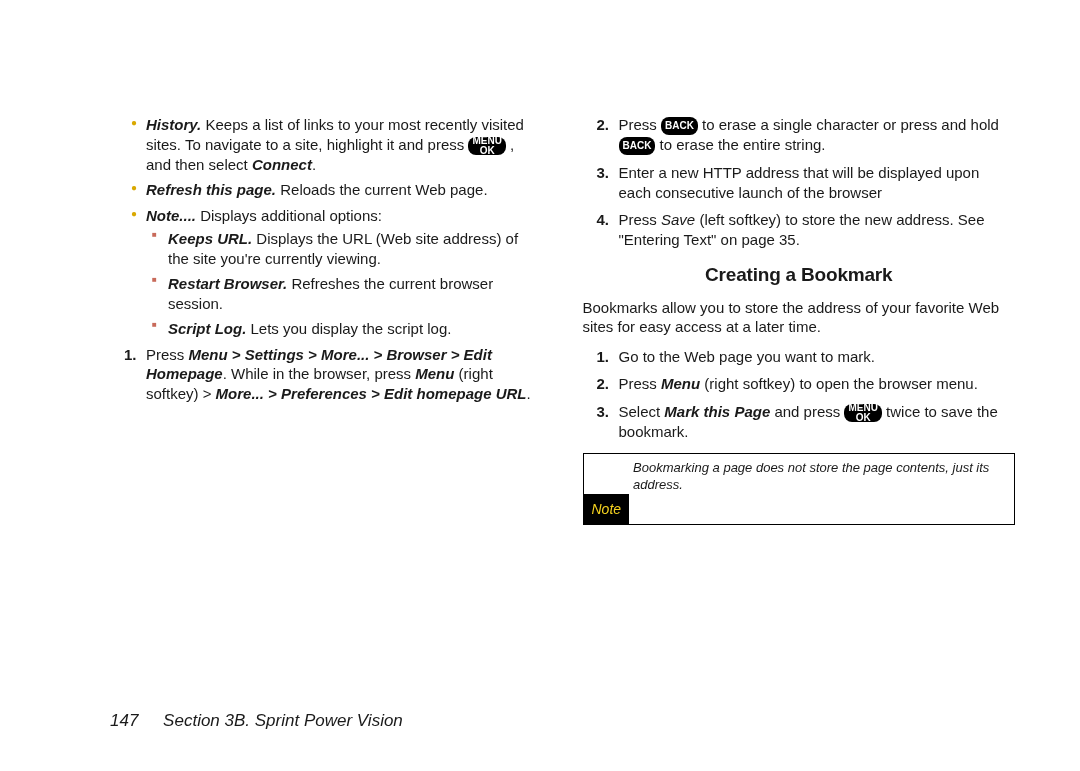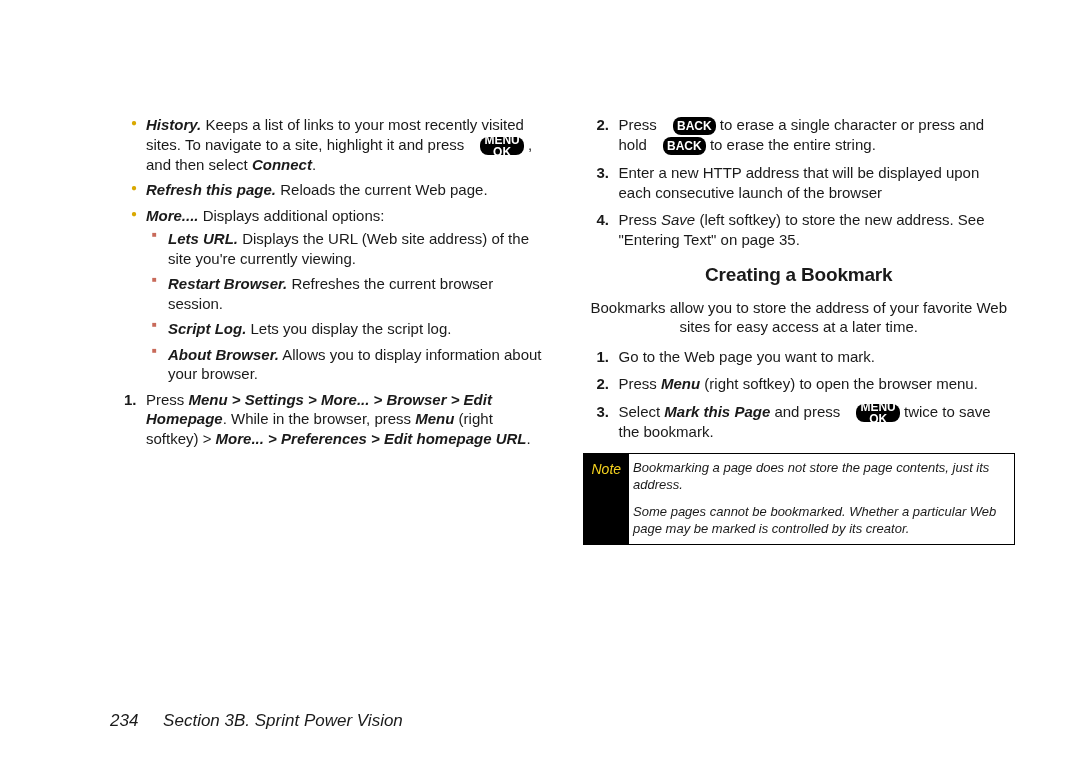--- a/index.html
+++ b/index.html
@@ -85,48 +85,48 @@
     letter-spacing: -0.2px;
   }
   .key {
     display: inline-flex;
     align-items: center;
     justify-content: center;
     background: #000;
     color: #fff;
     border-radius: 8px;
     padding: 1px 4px;
-    font-size: 12px;
+    font-size: 10px;
     font-weight: bold;
     line-height: 1;
     min-width: 24px;
     height: 16px;
     vertical-align: middle;
     text-align: center;
     white-space: pre;
-    margin-left: 12px;
   }
   .bi { font-weight: bold; font-style: italic; }
   .b { font-weight: bold; }
   .i { font-style: italic; }
   .notebox {
     border: 1.5px solid #000;
     margin: 12px 0 0 0;
     display: flex;
     font-size: 13px;
     font-style: italic;
   }
   .notebox .label {
     background: #000;
     color: #f5d21f;
     padding: 6px 8px;
     font-style: italic;
     font-weight: normal;
     flex: 0 0 auto;
     font-size: 14px;
+    margin-top: 40px;
   }
   .notebox .notetext {
     padding: 4px 4px;
   }
   .notebox .notetext p { margin: 2px 0 10px 0; }
   .notebox .notetext p:last-child { margin-bottom: 2px; }
   .footer {
     position: absolute;
     bottom: 40px;
     left: 110px;
@@ -148,26 +148,25 @@
           <span>Keeps a list of links to your most recently visited sites. To navigate to a site, highlight it and press </span>
           <span class="key">MENU
 OK</span>
           <span>, and then select </span>
           <span class="bi">Connect</span><span>.</span>
         </li>
         <li>
           <span class="bi">Refresh this page.</span><span> Reloads the current Web page.</span>
         </li>
         <li>
-          <span class="bi">More....</span><span> Displays additional options:</span>
+          <span class="bi">Note....</span><span> Displays additional options:</span>
           <ul class="sub-list">
-            <li><span class="bi">Lets URL.</span><span> Displays the URL (Web site address) of the site you're currently viewing.</span></li>
+            <li><span class="bi">Keeps URL.</span><span> Displays the URL (Web site address) of the site you're currently viewing.</span></li>
             <li><span class="bi">Restart Browser.</span><span> Refreshes the current browser session.</span></li>
             <li><span class="bi">Script Log.</span><span> Lets you display the script log.</span></li>
-            <li><span class="bi">About Browser.</span><span> Allows you to display information about your browser.</span></li>
           </ul>
         </li>
       </ul>
 
 
       <ol class="num-list">
         <li>
           <span class="num b">1.</span>
           <span>Press </span><span class="bi">Menu &gt; Settings &gt; More... &gt; Browser &gt; Edit Homepage</span><span>.</span>
           <span>While in the browser, press </span><span class="bi">Menu</span><span> (right softkey) &gt; </span><span class="bi">More... &gt; Preferences &gt; Edit homepage URL</span><span>.</span>
@@ -190,21 +189,21 @@
           <span>Enter a new HTTP address that will be displayed upon each consecutive launch of the browser</span>
         </li>
         <li>
           <span class="num b">4.</span>
           <span>Press </span><span class="i">Save</span><span> (left softkey) to store the new address. See "Entering Text" on page 35.</span>
         </li>
       </ol>
 
       <h3 class="section-heading" style="margin-left:0;text-align:center;">Creating a Bookmark</h3>
 
-      <p style="margin:0 0 10px 0;text-align:center;">Bookmarks allow you to store the address of your favorite Web sites for easy access at a later time.</p>
+      <p style="margin:0 0 10px 0;">Bookmarks allow you to store the address of your favorite Web sites for easy access at a later time.</p>
 
       <ol class="num-list">
         <li>
           <span class="num b">1.</span>
           <span>Go to the Web page you want to mark.</span>
         </li>
         <li>
           <span class="num b">2.</span>
           <span>Press </span><span class="bi">Menu</span><span> (right softkey) to open the browser menu.</span>
         </li>
@@ -214,24 +213,23 @@
           <span class="key">MENU
 OK</span>
           <span> twice to save the bookmark.</span>
         </li>
       </ol>
 
       <div class="notebox">
         <div class="label">Note</div>
         <div class="notetext">
           <p>Bookmarking a page does not store the page contents, just its address.</p>
-          <p>Some pages cannot be bookmarked. Whether a particular Web page may be marked is controlled by its creator.</p>
         </div>
       </div>
     </div>
 
   </div>
 
   <div class="footer">
-    <span class="pnum">234</span>
+    <span class="pnum">147</span>
     <span>Section 3B. Sprint Power Vision</span>
   </div>
 </div>
 
 </body></html>

